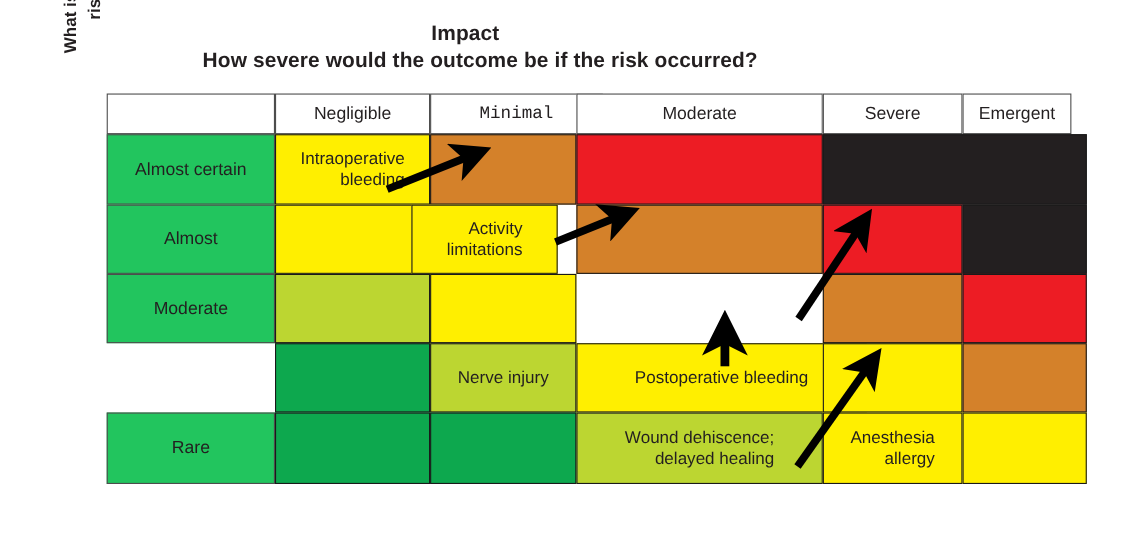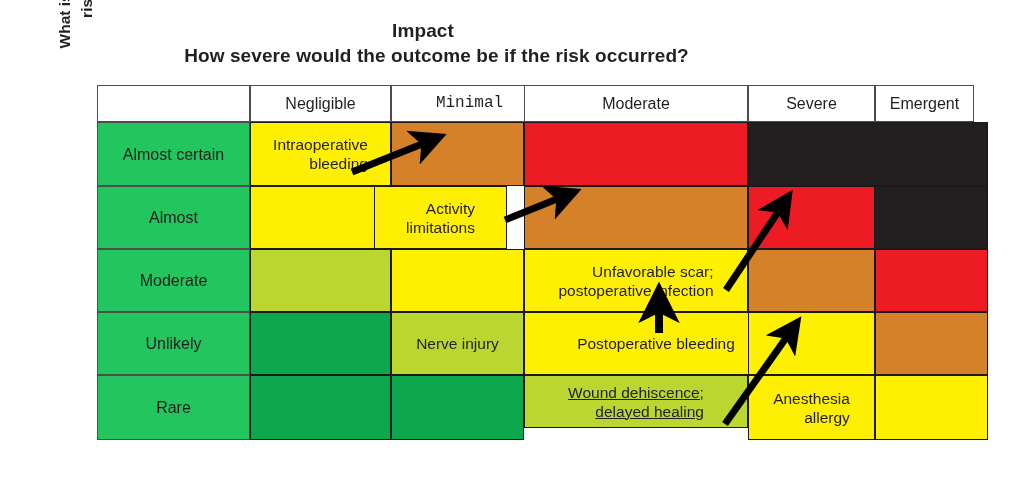--- a/index.html
+++ b/index.html
@@ -83,21 +83,20 @@
   <div class="cell blank" style="left:0px;   top:0px; width:153px; height:37px;"></div>
   <div class="cell hdr" style="left:153px; top:0px; width:141px; height:37px;">Negligible</div>
   <div class="cell hdr" style="left:294px; top:0px; width:157px; height:37px;font-family:Liberation Mono, monospace;">Minimal</div>
   <div class="cell hdr" style="left:427px; top:0px; width:224px; height:37px;">Moderate</div>
   <div class="cell hdr" style="left:651px; top:0px; width:127px; height:37px;">Severe</div>
   <div class="cell hdr" style="left:778px; top:0px; width:99px; height:37px;">Emergent</div>
 
   <div class="cell rowlabel" style="left:0px; top:37px;  width:153px; height:64px;">Almost certain</div>
   <div class="cell rowlabel" style="left:0px; top:101px; width:153px; height:63px;">Almost</div>
   <div class="cell rowlabel" style="left:0px; top:164px; width:153px; height:63px;">Moderate</div>
-  <div class="cell rowlabel" style="left:0px; top:227px; width:153px; height:63px;">Unlikely</div>
   <div class="cell rowlabel" style="left:0px; top:290px; width:153px; height:65px;">Rare</div>
 
   <div class="cell colored c-yellow" style="left:153px; top:37px; width:141px; height:64px;">
     <span>
       <span>Intraoperative</span><br>
       <span>bleeding</span>
     </span>
   </div>
   <div class="cell colored c-orange" style="left:294px; top:37px; width:133px; height:64px;"></div>
   <div class="cell colored c-red" style="left:427px; top:37px; width:224px; height:64px;"></div>
@@ -109,42 +108,36 @@
       <span>Activity</span><br>
       <span>limitations</span>
     </span>
   </div>
   <div class="cell colored c-orange" style="left:427px; top:101px; width:224px; height:63px;"></div>
   <div class="cell colored c-red" style="left:651px; top:101px; width:127px; height:63px;"></div>
   <div class="cell colored c-black" style="left:778px; top:101px; width:113px; height:63px;"></div>
 
   <div class="cell colored c-ygreen" style="left:153px; top:164px; width:141px; height:63px;"></div>
   <div class="cell colored c-yellow" style="left:294px; top:164px; width:133px; height:63px;"></div>
-  <div class="cell colored c-yellow" style="left:427px; top:164px; width:224px; height:63px;">
-    <span>
-      <span>Unfavorable scar;</span><br>
-      <span>postoperative infection</span>
-    </span>
-  </div>
   <div class="cell colored c-orange" style="left:651px; top:164px; width:127px; height:63px;"></div>
   <div class="cell colored c-red" style="left:778px; top:164px; width:113px; height:63px;"></div>
 
   <div class="cell colored c-green" style="left:153px; top:227px; width:141px; height:63px;"></div>
   <div class="cell colored c-ygreen" style="left:294px; top:227px; width:133px; height:63px;">
     <span>Nerve injury</span>
   </div>
   <div class="cell colored c-yellow" style="left:427px; top:227px; width:264px; height:63px;">
     <span>Postoperative bleeding</span>
   </div>
   <div class="cell colored c-yellow" style="left:651px; top:227px; width:127px; height:63px;"></div>
   <div class="cell colored c-orange" style="left:778px; top:227px; width:113px; height:63px;"></div>
 
   <div class="cell colored c-green" style="left:153px; top:290px; width:141px; height:65px;"></div>
   <div class="cell colored c-green" style="left:294px; top:290px; width:133px; height:65px;"></div>
-  <div class="cell colored c-ygreen" style="left:427px; top:290px; width:224px; height:53px;text-decoration:underline;">
+  <div class="cell colored c-ygreen" style="left:427px; top:290px; width:224px; height:65px;">
     <span>
       <span>Wound dehiscence;</span><br>
       <span>delayed healing</span>
     </span>
   </div>
   <div class="cell colored c-yellow" style="left:651px; top:290px; width:127px; height:65px;">
     <span>
       <span>Anesthesia</span><br>
       <span>allergy</span>
     </span>

